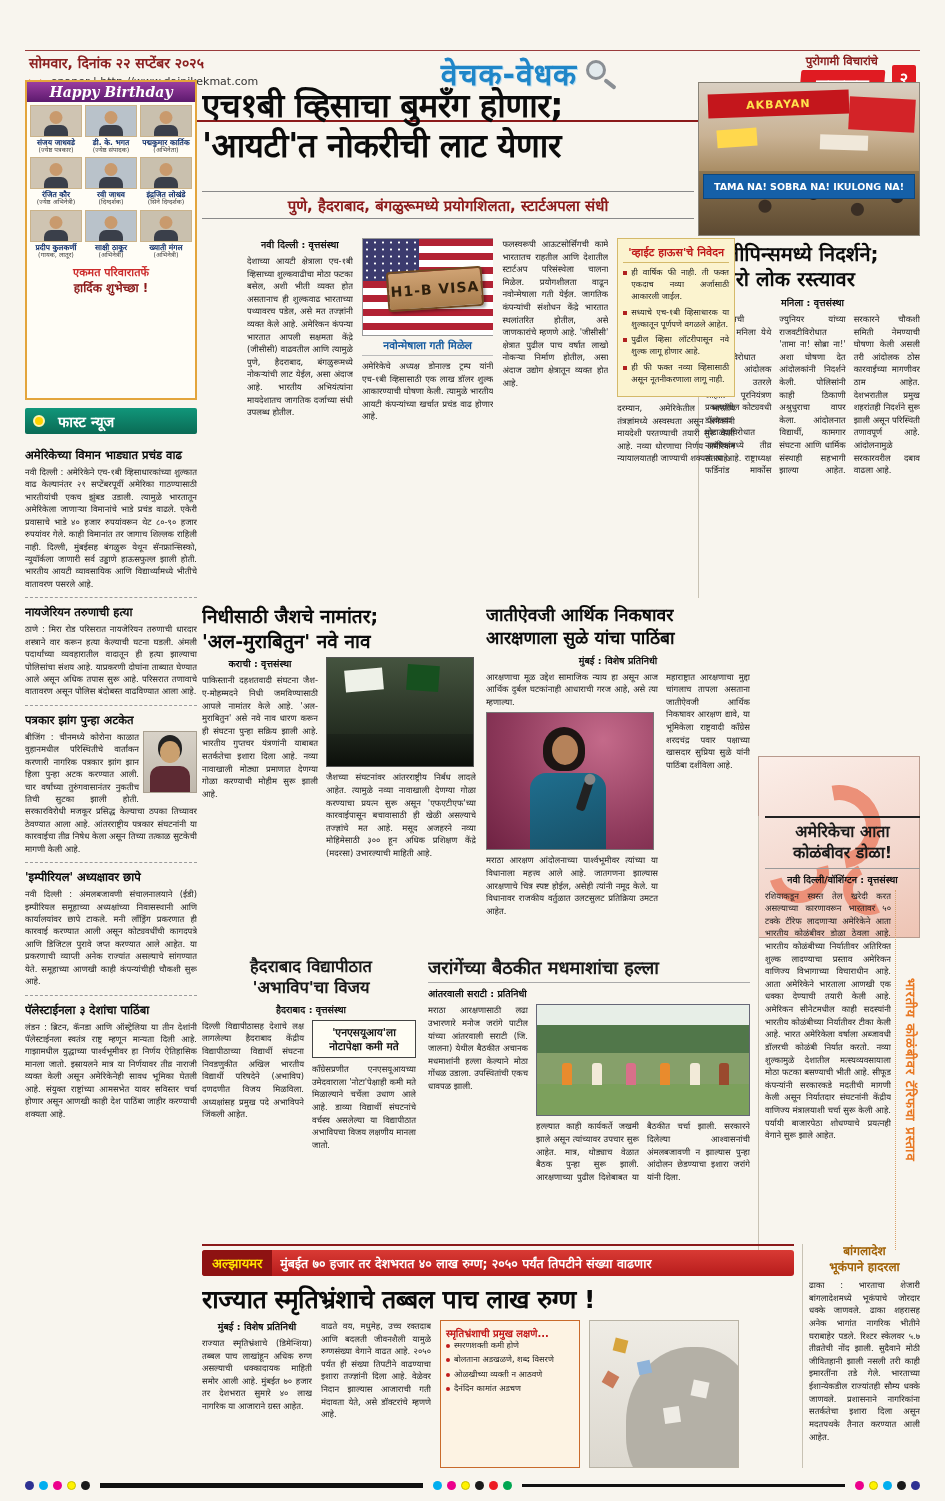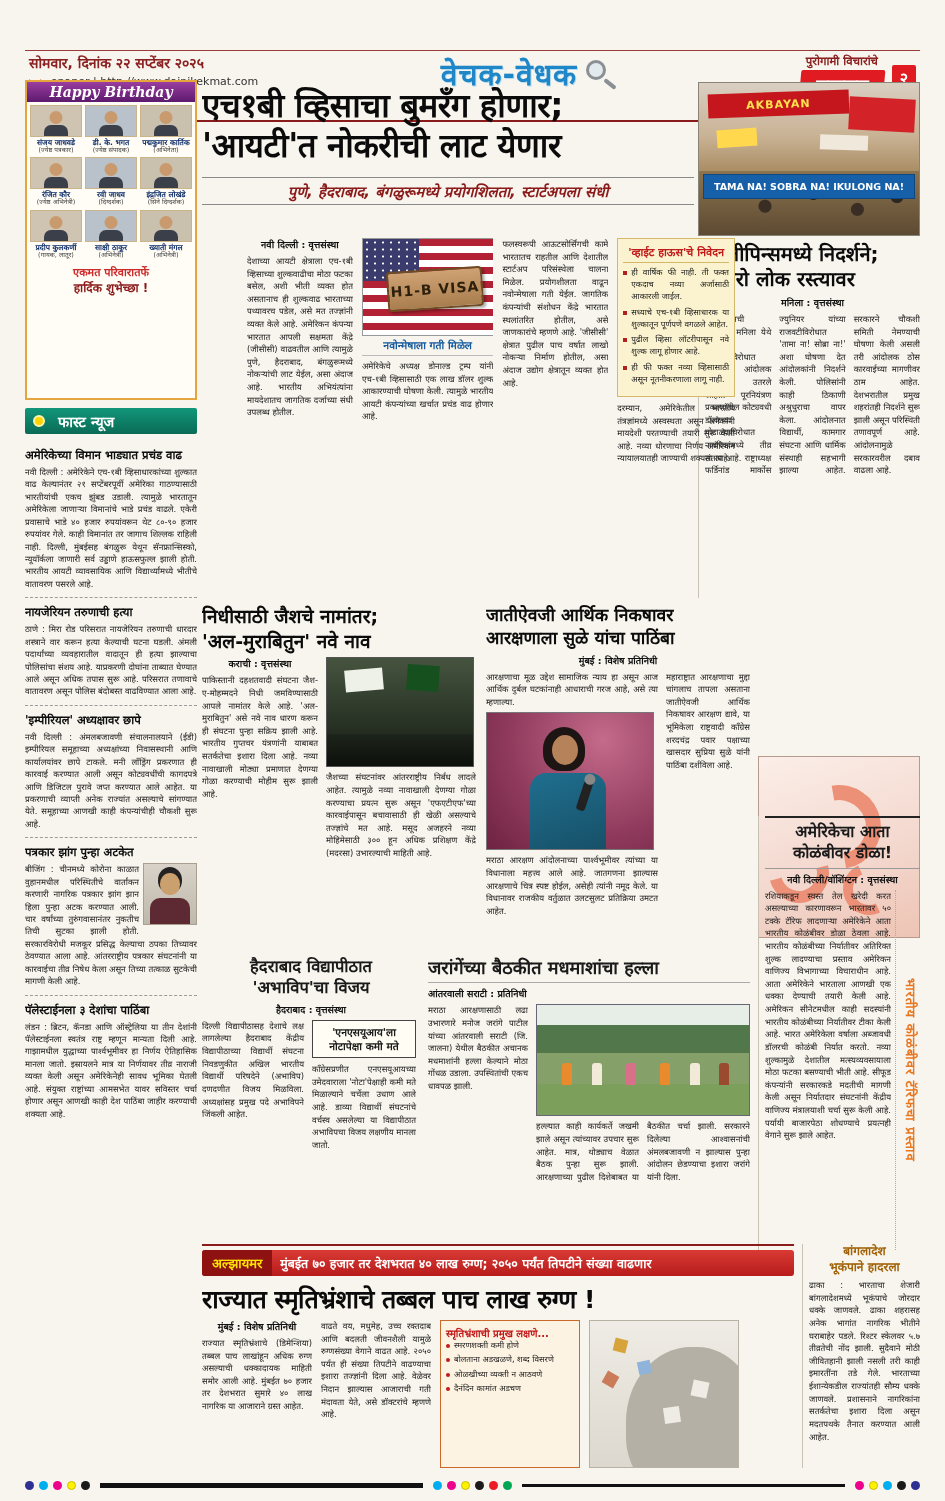--- a/index.html
+++ b/index.html
@@ -69,22 +69,22 @@
   .fn-photo::before { content:""; position:absolute; left:50%; top:9px; transform:translateX(-50%);
     width:20px; height:22px; border-radius:50% 50% 45% 45%; background:#caa06f; box-shadow:0 -4px 0 2px #222; }
   .fn-photo::after { content:""; position:absolute; left:50%; top:34px; transform:translateX(-50%);
     width:40px; height:28px; border-radius:10px 10px 0 0; background:#5d2a33; }
 
   
   .main { position:absolute; left:202px; top:80px; width:718px; height:1392px; }
   .blk { position:absolute; overflow:hidden; }
 
   .lead-head h1 { font-size:33px; line-height:1.22; font-weight:800; color:#0b0b0b; letter-spacing:-0.5px; }
-  .lead-sub { margin-top:10px; border-top:1px solid #8a8a8a; border-bottom:1px solid #8a8a8a;
-    padding:3px 0; text-align:center; color:#8b1a1a; font-weight:bold; font-size:15px;font-style:italic; }
+  .lead-sub { margin-top:24px; border-top:1px solid #8a8a8a; border-bottom:1px solid #8a8a8a;
+    padding:3px 0; text-align:center; color:#8b1a1a; font-weight:bold; font-size:15px; }
 
   .byline { font-weight:bold; font-size:9.5px; text-align:center; color:#111; margin-bottom:4px; }
   .bodytxt { font-size:8.4px; line-height:1.5; text-align:justify; color:#1c1c1c; }
 
   .lead-art { display:flex; gap:9px; }
   .lead-col { overflow:hidden; }
   .lc1 { width:108px; } .lc2 { width:134px; } .lc3 { width:108px; } .lc4 { width:120px; }
 
   .visa-img { width:134px; height:98px; position:relative; overflow:hidden; border:1px solid #999;
     background:repeating-linear-gradient(180deg,#b22234 0 7px,#ffffff 7px 14px); }
@@ -305,27 +305,27 @@
 
     <article class="fn-item">
       <h3>अमेरिकेच्या विमान भाड्यात प्रचंड वाढ</h3>
       <p>नवी दिल्ली : अमेरिकेने एच-१बी व्हिसाधारकांच्या शुल्कात वाढ केल्यानंतर २१ सप्टेंबरपूर्वी अमेरिका गाठण्यासाठी भारतीयांची एकच झुंबड उडाली. त्यामुळे भारतातून अमेरिकेला जाणाऱ्या विमानांचे भाडे प्रचंड वाढले. एकेरी प्रवासाचे भाडे ४० हजार रुपयांवरून थेट ८०-९० हजार रुपयांवर गेले. काही विमानांत तर जागाच शिल्लक राहिली नाही. दिल्ली, मुंबईसह बंगळुरू येथून सॅनफ्रान्सिस्को, न्यूयॉर्कला जाणारी सर्व उड्डाणे हाऊसफुल्ल झाली होती. भारतीय आयटी व्यावसायिक आणि विद्यार्थ्यांमध्ये भीतीचे वातावरण पसरले आहे.</p>
     </article>
     <article class="fn-item">
       <h3>नायजेरियन तरुणाची हत्या</h3>
       <p>ठाणे : मिरा रोड परिसरात नायजेरियन तरुणाची धारदार शस्त्राने वार करून हत्या केल्याची घटना घडली. अंमली पदार्थांच्या व्यवहारातील वादातून ही हत्या झाल्याचा पोलिसांचा संशय आहे. याप्रकरणी दोघांना ताब्यात घेण्यात आले असून अधिक तपास सुरू आहे. परिसरात तणावाचे वातावरण असून पोलिस बंदोबस्त वाढविण्यात आला आहे.</p>
     </article>
     <article class="fn-item">
-      <h3>'इम्पीरियल' अध्यक्षावर छापे</h3>
-      <p>नवी दिल्ली : अंमलबजावणी संचालनालयाने (ईडी) इम्पीरियल समूहाच्या अध्यक्षांच्या निवासस्थानी आणि कार्यालयांवर छापे टाकले. मनी लाँड्रिंग प्रकरणात ही कारवाई करण्यात आली असून कोट्यवधींची कागदपत्रे आणि डिजिटल पुरावे जप्त करण्यात आले आहेत. या प्रकरणाची व्याप्ती अनेक राज्यांत असल्याचे सांगण्यात येते. समूहाच्या आणखी काही कंपन्यांचीही चौकशी सुरू आहे.</p>
-    </article>
-    <article class="fn-item">
       <h3>पत्रकार झांग पुन्हा अटकेत</h3>
       <div class="fn-photo"></div>
       <p>बीजिंग : चीनमध्ये कोरोना काळात वुहानमधील परिस्थितीचे वार्तांकन करणारी नागरिक पत्रकार झांग झान हिला पुन्हा अटक करण्यात आली. चार वर्षांच्या तुरुंगवासानंतर नुकतीच तिची सुटका झाली होती. सरकारविरोधी मजकूर प्रसिद्ध केल्याचा ठपका तिच्यावर ठेवण्यात आला आहे. आंतरराष्ट्रीय पत्रकार संघटनांनी या कारवाईचा तीव्र निषेध केला असून तिच्या तत्काळ सुटकेची मागणी केली आहे.</p>
+    </article>
+    <article class="fn-item">
+      <h3>'इम्पीरियल' अध्यक्षावर छापे</h3>
+      <p>नवी दिल्ली : अंमलबजावणी संचालनालयाने (ईडी) इम्पीरियल समूहाच्या अध्यक्षांच्या निवासस्थानी आणि कार्यालयांवर छापे टाकले. मनी लाँड्रिंग प्रकरणात ही कारवाई करण्यात आली असून कोट्यवधींची कागदपत्रे आणि डिजिटल पुरावे जप्त करण्यात आले आहेत. या प्रकरणाची व्याप्ती अनेक राज्यांत असल्याचे सांगण्यात येते. समूहाच्या आणखी काही कंपन्यांचीही चौकशी सुरू आहे.</p>
     </article>
     <article class="fn-item">
       <h3>पॅलेस्टाईनला ३ देशांचा पाठिंबा</h3>
       <p>लंडन : ब्रिटन, कॅनडा आणि ऑस्ट्रेलिया या तीन देशांनी पॅलेस्टाईनला स्वतंत्र राष्ट्र म्हणून मान्यता दिली आहे. गाझामधील युद्धाच्या पार्श्वभूमीवर हा निर्णय ऐतिहासिक मानला जातो. इस्रायलने मात्र या निर्णयावर तीव्र नाराजी व्यक्त केली असून अमेरिकेनेही सावध भूमिका घेतली आहे. संयुक्त राष्ट्रांच्या आमसभेत यावर सविस्तर चर्चा होणार असून आणखी काही देश पाठिंबा जाहीर करण्याची शक्यता आहे.</p>
     </article>
   </aside>
 
   <main class="main">
 
     <section class="blk lead-head" style="left:0;top:6px;width:492px;height:148px;">

